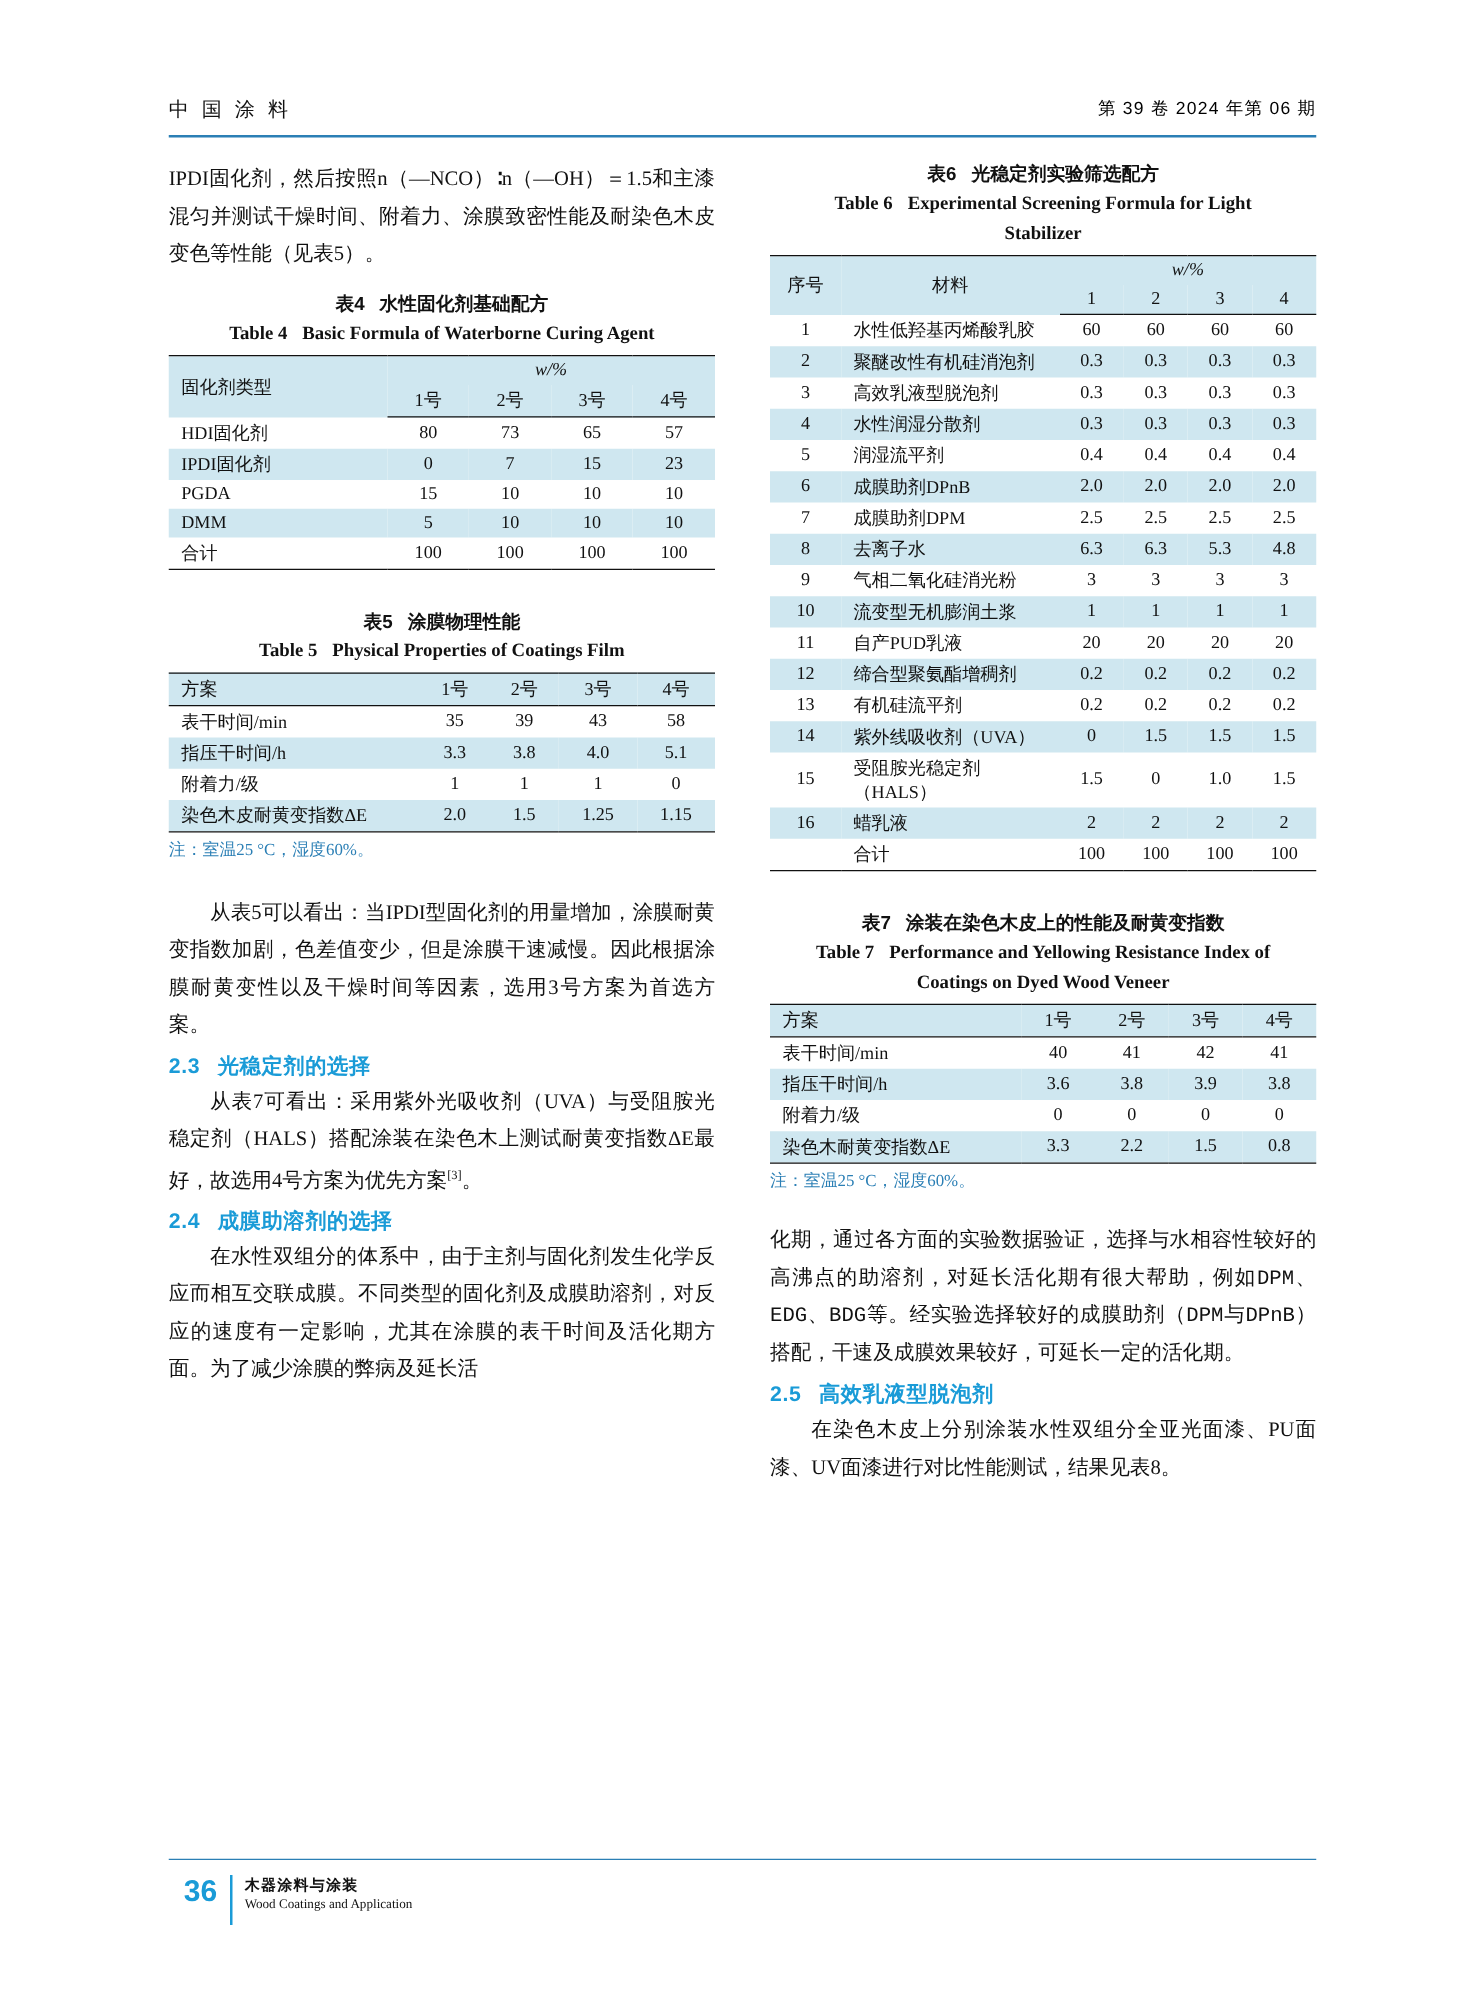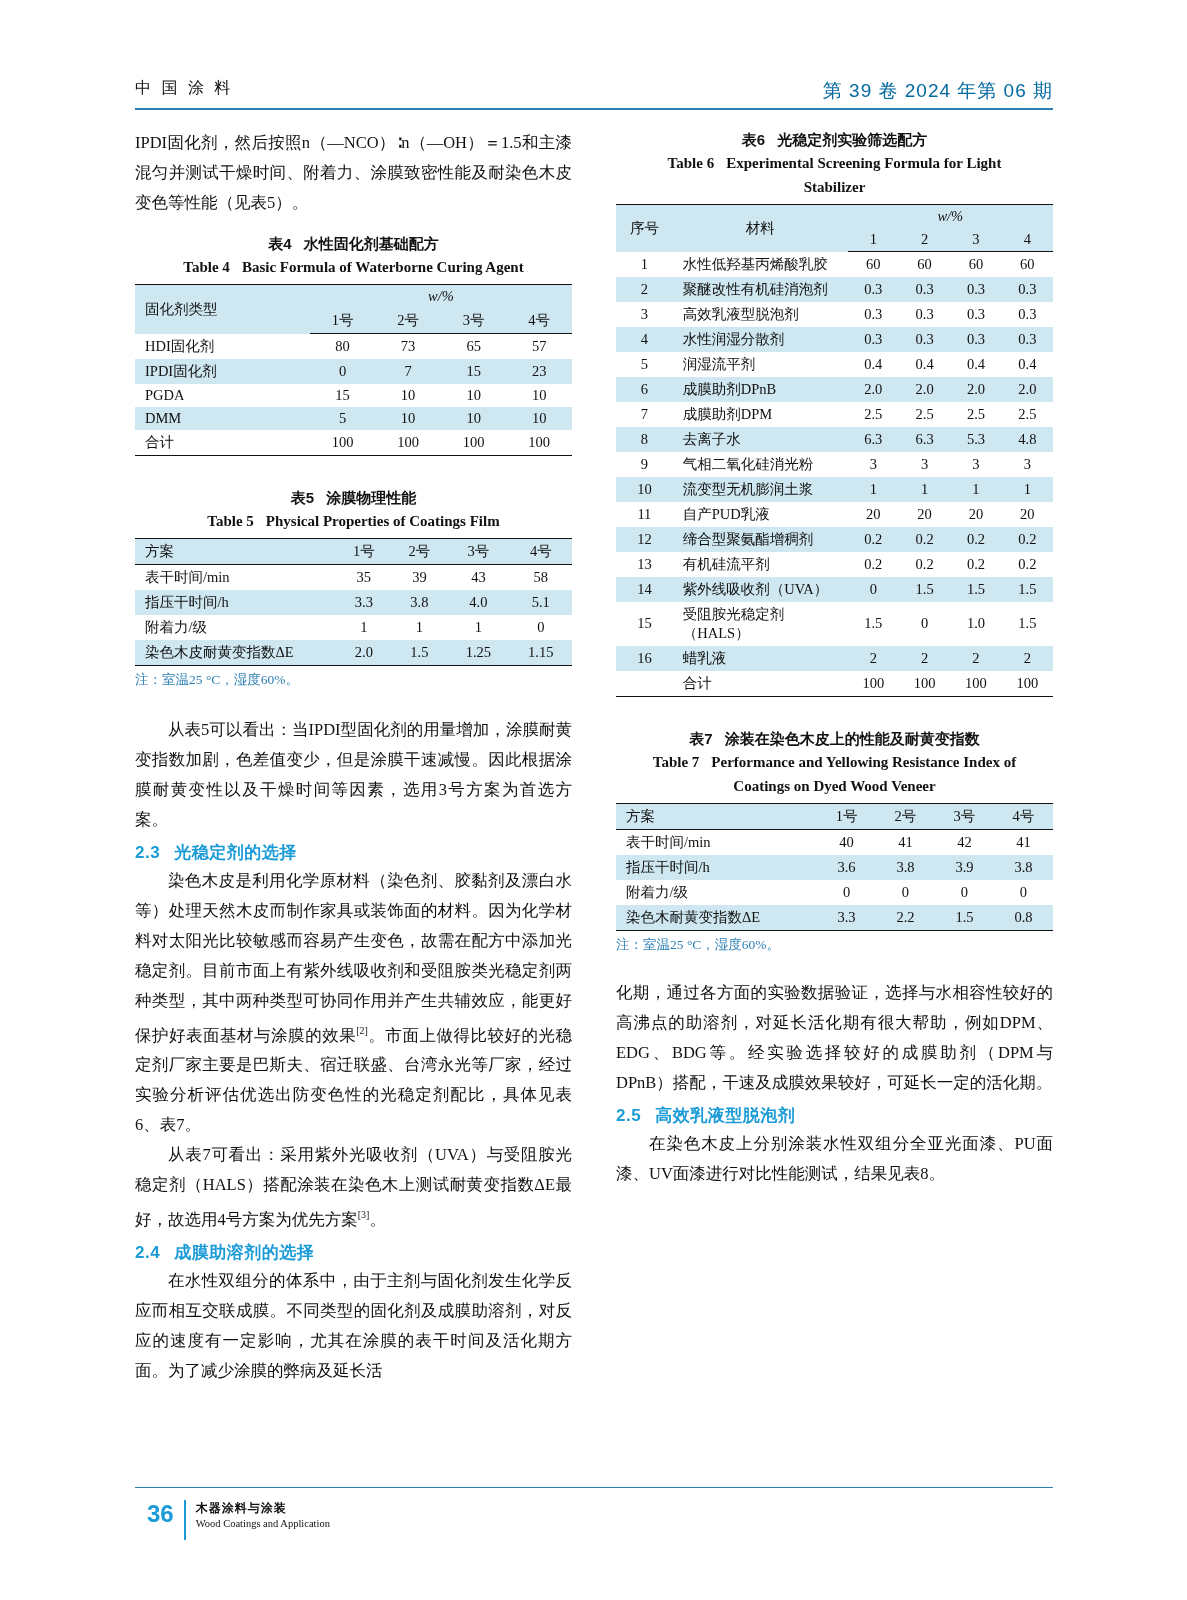--- a/index.html
+++ b/index.html
@@ -7,21 +7,21 @@
     width:1187px;height:1600px;background:#ffffff;
     font-family:"Liberation Serif", serif;
     color:#111;
     position:relative;
   }
   .page{position:absolute;left:0;top:0;width:1078px;height:1600px;}
 
   
   .header{position:absolute;left:135px;top:78px;width:918px;}
   .header-left{float:left;font-family:"Liberation Sans",sans-serif;font-size:16px;letter-spacing:3px;color:#111;}
-  .header-right{float:right;font-family:"Liberation Sans",sans-serif;font-size:19px;color:#0369a1;letter-spacing:1px;}
+  .header-right{float:right;font-family:"Liberation Sans",sans-serif;font-size:14px;color:#000000;letter-spacing:1px;}
   .header-rule{position:absolute;left:135px;top:108px;width:918px;height:1.5px;background:#2b7fb5;}
 
   
   .col{position:absolute;top:128px;width:437px;}
   .col-left{left:135px;}
   .col-right{left:616px;}
 
   p.body{
     font-size:16.5px;line-height:30px;margin:0;text-align:justify;
     font-family:"Liberation Serif", serif;
@@ -200,21 +200,20 @@
         </table>
       <div class="note">注：室温25 °C，湿度60%。</div>
     </div>
 
     <p class="body indent" style="margin-top:26px;">从表5可以看出：当IPDI型固化剂的用量增加，涂膜耐黄变指数加剧，色差值变少，但是涂膜干速减慢。因此根据涂膜耐黄变性以及干燥时间等因素，选用3号方案为首选方案。</p>
 
     <h3 class="section">
       <span class="num">2.3</span><span>光稳定剂的选择</span>
     </h3>
 
-    <p class="body indent"><span>染色木皮是利用化学原材料（染色剂、胶黏剂及漂白水等）处理天然木皮而制作家具或装饰面的材料。因为化学材料对太阳光比较敏感而容易产生变色，故需在配方中添加光稳定剂。目前市面上有紫外线吸收剂和受阻胺类光稳定剂两种类型，其中两种类型可协同作用并产生共辅效应，能更好保护好表面基材与涂膜的效果</span><span class="sup">[2]</span><span>。市面上做得比较好的光稳定剂厂家主要是巴斯夫、宿迁联盛、台湾永光等厂家，经过实验分析评估优选出防变色性的光稳定剂配比，具体见表6、表7。</span></p>
 
     <p class="body indent"><span>从表7可看出：采用紫外光吸收剂（UVA）与受阻胺光稳定剂（HALS）搭配涂装在染色木上测试耐黄变指数ΔE最好，故选用4号方案为优先方案</span><span class="sup">[3]</span><span>。</span></p>
 
     <h3 class="section">
       <span class="num">2.4</span><span>成膜助溶剂的选择</span>
     </h3>
 
     <p class="body indent">在水性双组分的体系中，由于主剂与固化剂发生化学反应而相互交联成膜。不同类型的固化剂及成膜助溶剂，对反应的速度有一定影响，尤其在涂膜的表干时间及活化期方面。为了减少涂膜的弊病及延长活</p>
   </div>
 
@@ -433,21 +432,21 @@
           <td class="rule-bot">3.3</td>
           <td class="rule-bot">2.2</td>
           <td class="rule-bot">1.5</td>
           <td class="rule-bot">0.8</td>
         </tr>
       </tbody>
         </table>
       <div class="note">注：室温25 °C，湿度60%。</div>
     </div>
 
-    <p class="body" style="margin-top:24px;">化期，通过各方面的实验数据验证，选择与水相容性较好的高沸点的助溶剂，对延长活化期有很大帮助，例如DPM、EDG、BDG等。经实验选择较好的成膜助剂（DPM与DPnB）搭配，干速及成膜效果较好，可延长一定的活化期。</p>
+    <p class="body" style="margin-top:24px;font-family:Liberation Mono, monospace;">化期，通过各方面的实验数据验证，选择与水相容性较好的高沸点的助溶剂，对延长活化期有很大帮助，例如DPM、EDG、BDG等。经实验选择较好的成膜助剂（DPM与DPnB）搭配，干速及成膜效果较好，可延长一定的活化期。</p>
 
     <h3 class="section">
       <span class="num">2.5</span><span>高效乳液型脱泡剂</span>
     </h3>
 
     <p class="body indent">在染色木皮上分别涂装水性双组分全亚光面漆、PU面漆、UV面漆进行对比性能测试，结果见表8。</p>
   </div>
 
   <div class="f-rule"></div>
   <div class="footer">

